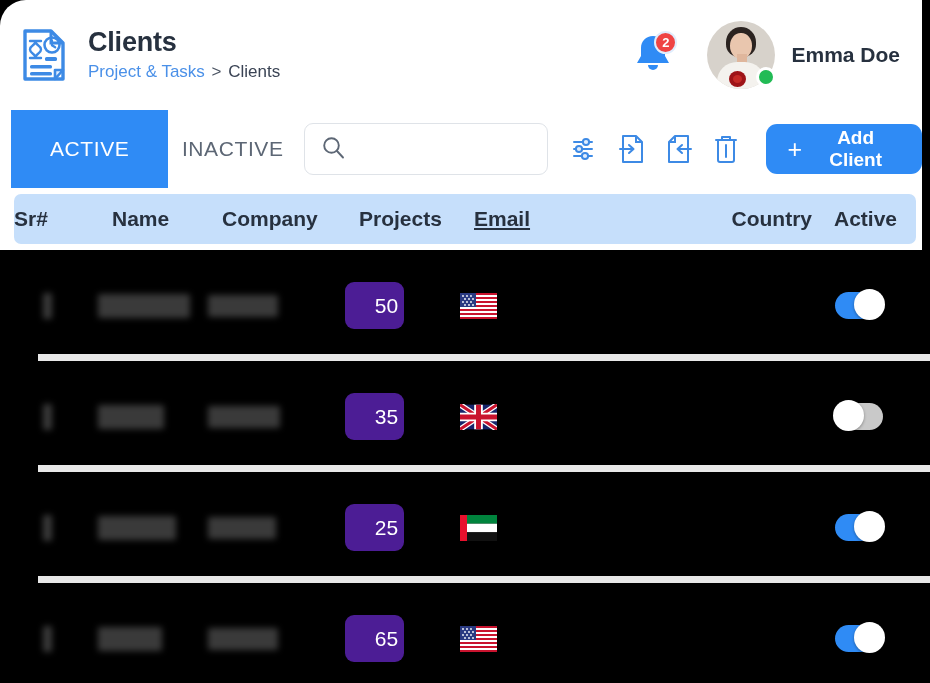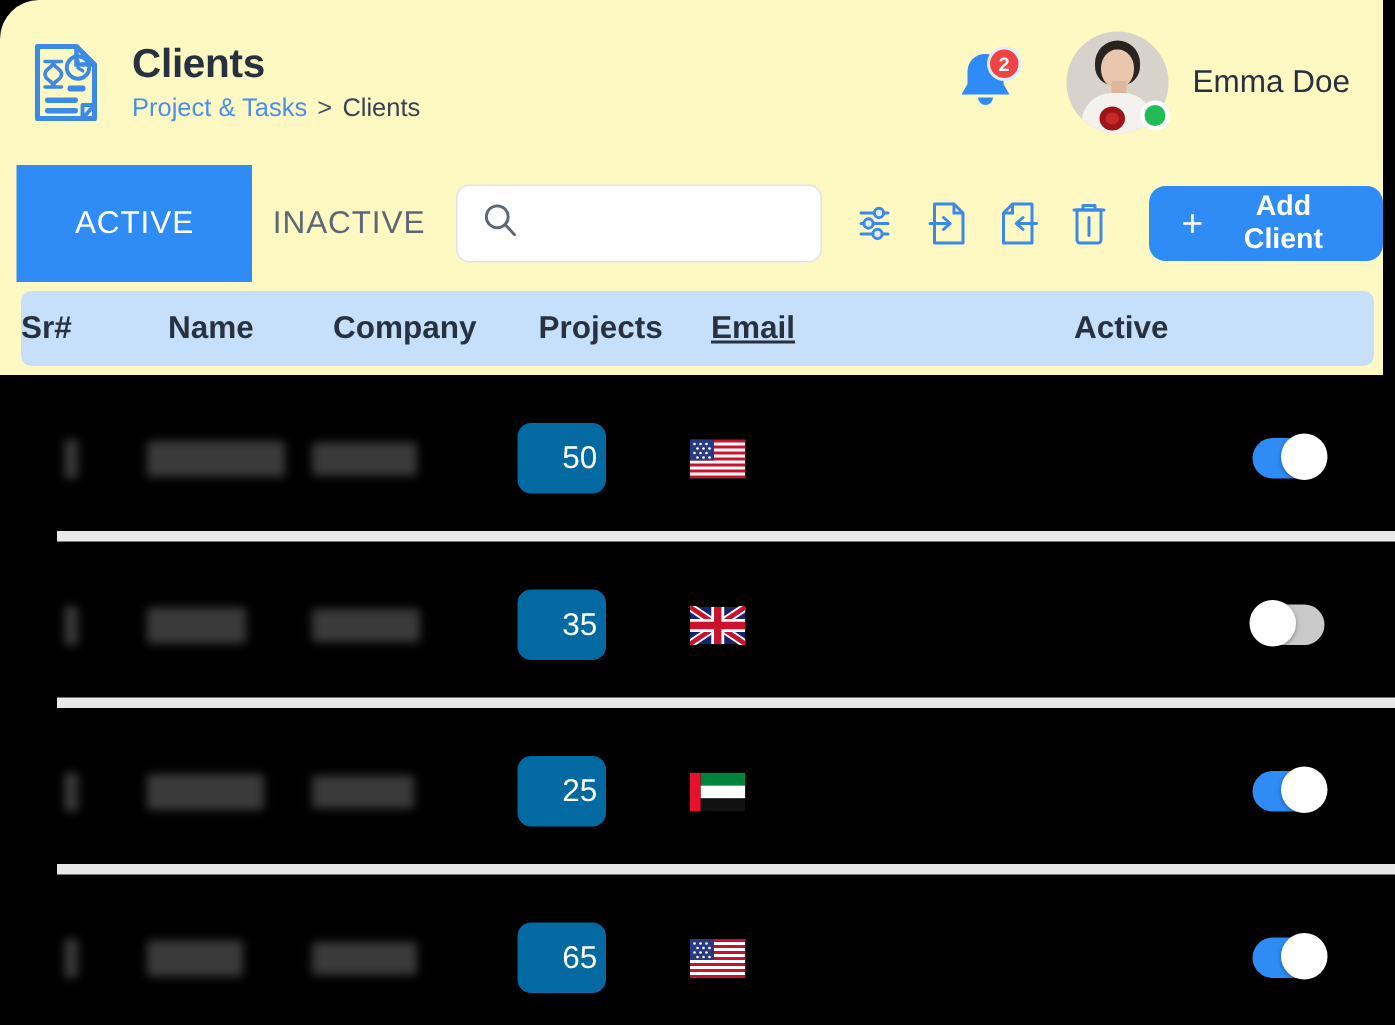--- a/index.html
+++ b/index.html
@@ -19,21 +19,21 @@
     background: #000000;
   }
 
   
   .top-panel {
     position: absolute;
     left: 0;
     top: 0;
     width: 922px;
     height: 280px;
-    background: #fef9c3;
+    background: #ffffff;
     border-top-left-radius: 26px;
     overflow: hidden;
   }
 
   .header-row {
     position: absolute;
     left: 0; top: 0;
     width: 922px;
     height: 110px;
     display: flex;
@@ -165,21 +165,21 @@
     bottom: 2px;
     width: 20px;
     height: 20px;
     border-radius: 50%;
     background: #22bb55;
     border: 3px solid #ffffff;
   }
 
   .user-name {
     font-size: 21px;
-    font-weight: normal;
+    font-weight: bold;
     color: #27313f;
     line-height: 1.15;
   }
   .user-role {
     font-size: 17px;
     color: #5d6775;
     margin-top: 3px;
   }
 
   
@@ -332,21 +332,21 @@
     border-radius: 2px;
     height: 20px;
   }
   .redact-sr   { width: 9px;  height: 26px; }
   .redact-name { height: 24px; }
   .redact-comp { height: 22px; }
 
   .proj-badge {
     width: 59px;
     height: 47px;
-    background: #0369a1;
+    background: #4c1d95;
     border-radius: 9px;
     color: #ffffff;
     font-size: 21px;
     display: flex;
     align-items: center;
     justify-content: center;
     padding-left: 24px;
   }
 
   .flag {
@@ -508,20 +508,21 @@
       </button>
 
     </div>
 
     <div class="table-head">
       <div class="th th-sr">Sr#</div>
       <div class="th th-name">Name</div>
       <div class="th th-company">Company</div>
       <div class="th th-proj">Projects</div>
       <div class="th th-email">Email</div>
+      <div class="th th-country">Country</div>
       <div class="th th-active">Active</div>
     </div>
 
   </div>
 
   <div class="corner-black"></div>
 
   <div class="table-body">
 
     <div class="row">

